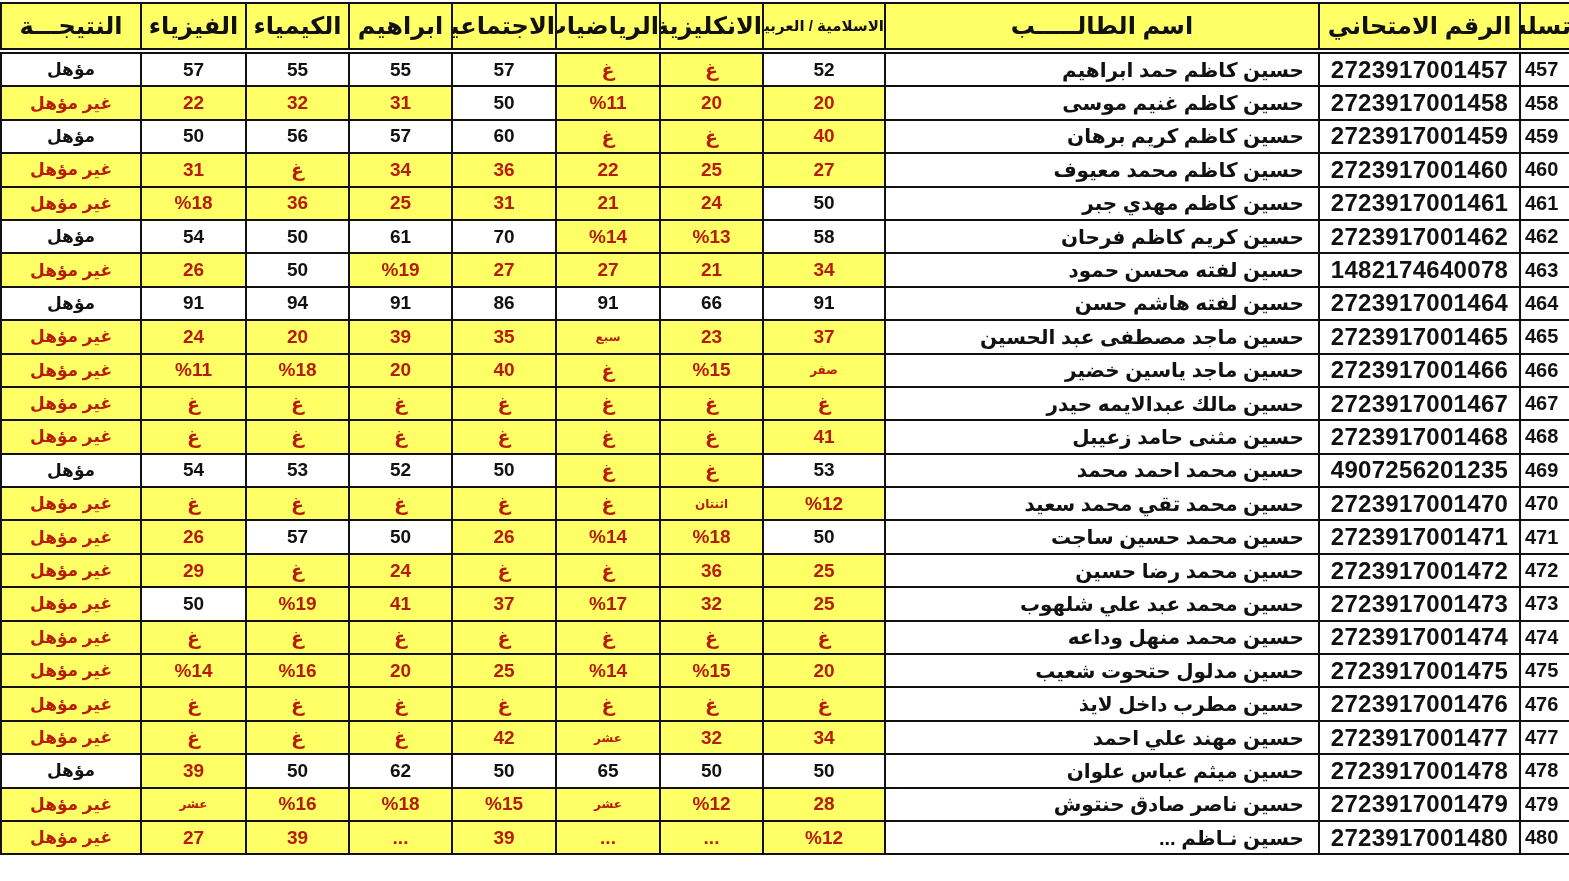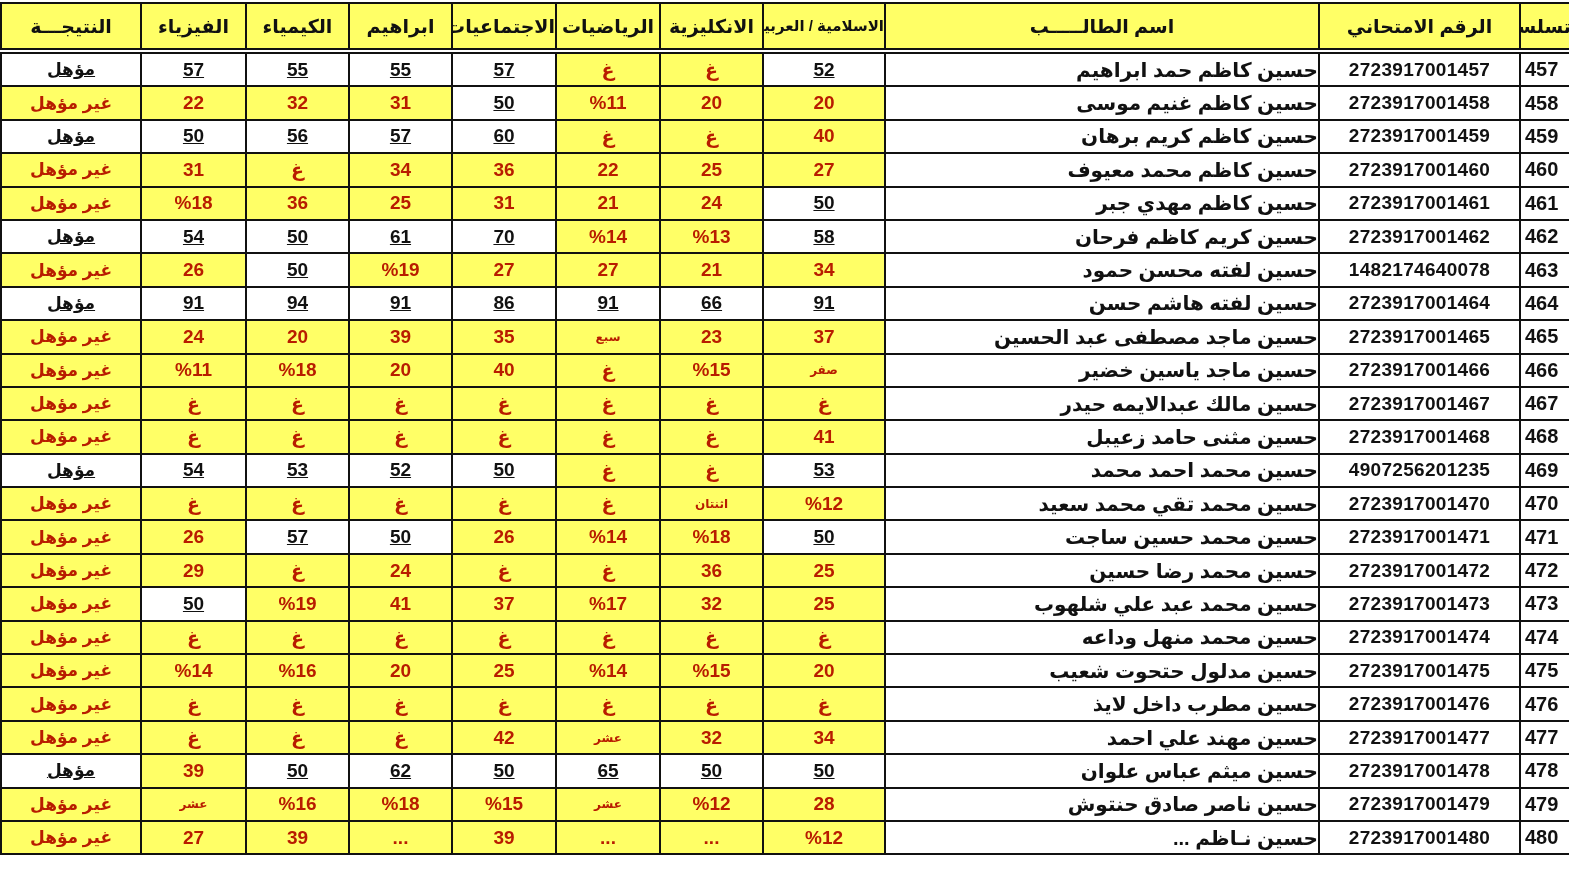--- a/index.html
+++ b/index.html
@@ -32,46 +32,46 @@
       vertical-align: middle;
       padding: 0;
       overflow: hidden;
       white-space: nowrap;
     }
     th {
       height: 44px;
       background: #ffff66;
       color: #111111;
       font-weight: bold;
-      font-size: 19px;
+      font-size: 24px;
     }
     th.small { font-size: 15px; }
     thead tr.sep td {
       height: 2px;
       border: none;
       background: #ffffff;
       border-bottom: 2px solid #111111;
     }
     td {
       height: 31.4px;
       font-weight: bold;
       font-size: 19px;
       background: #ffffff;
       color: #111111;
     }
-    td.ok { background: #ffffff; color: #111111; text-decoration: underline; }
+    td.ok { background: #ffffff; color: #111111; }
     td.bad { background: #ffff66; color: #b81c00; }
     td.name {
       text-align: right;
-      padding-right: 0;
+      padding-right: 14px;
       font-size: 20px;
       background: #ffffff;
       color: #111111;
     }
-    td.exam { font-size: 19px; letter-spacing: 0.3px; }
+    td.exam { font-size: 24px; letter-spacing: 0.3px; }
     td.serial { text-align: left; padding-left: 4px; font-size: 20px; }
     td.word { font-size: 12px; }
     td.result { font-size: 17px; }
     .col-serial { width: 52px; }
     .col-exam { width: 201px; }
     .col-name { width: 434px; }
     .col-arabic { width: 122px; }
     .col-eng { width: 103px; }
     .col-math { width: 104px; }
     .col-soc { width: 104px; }

